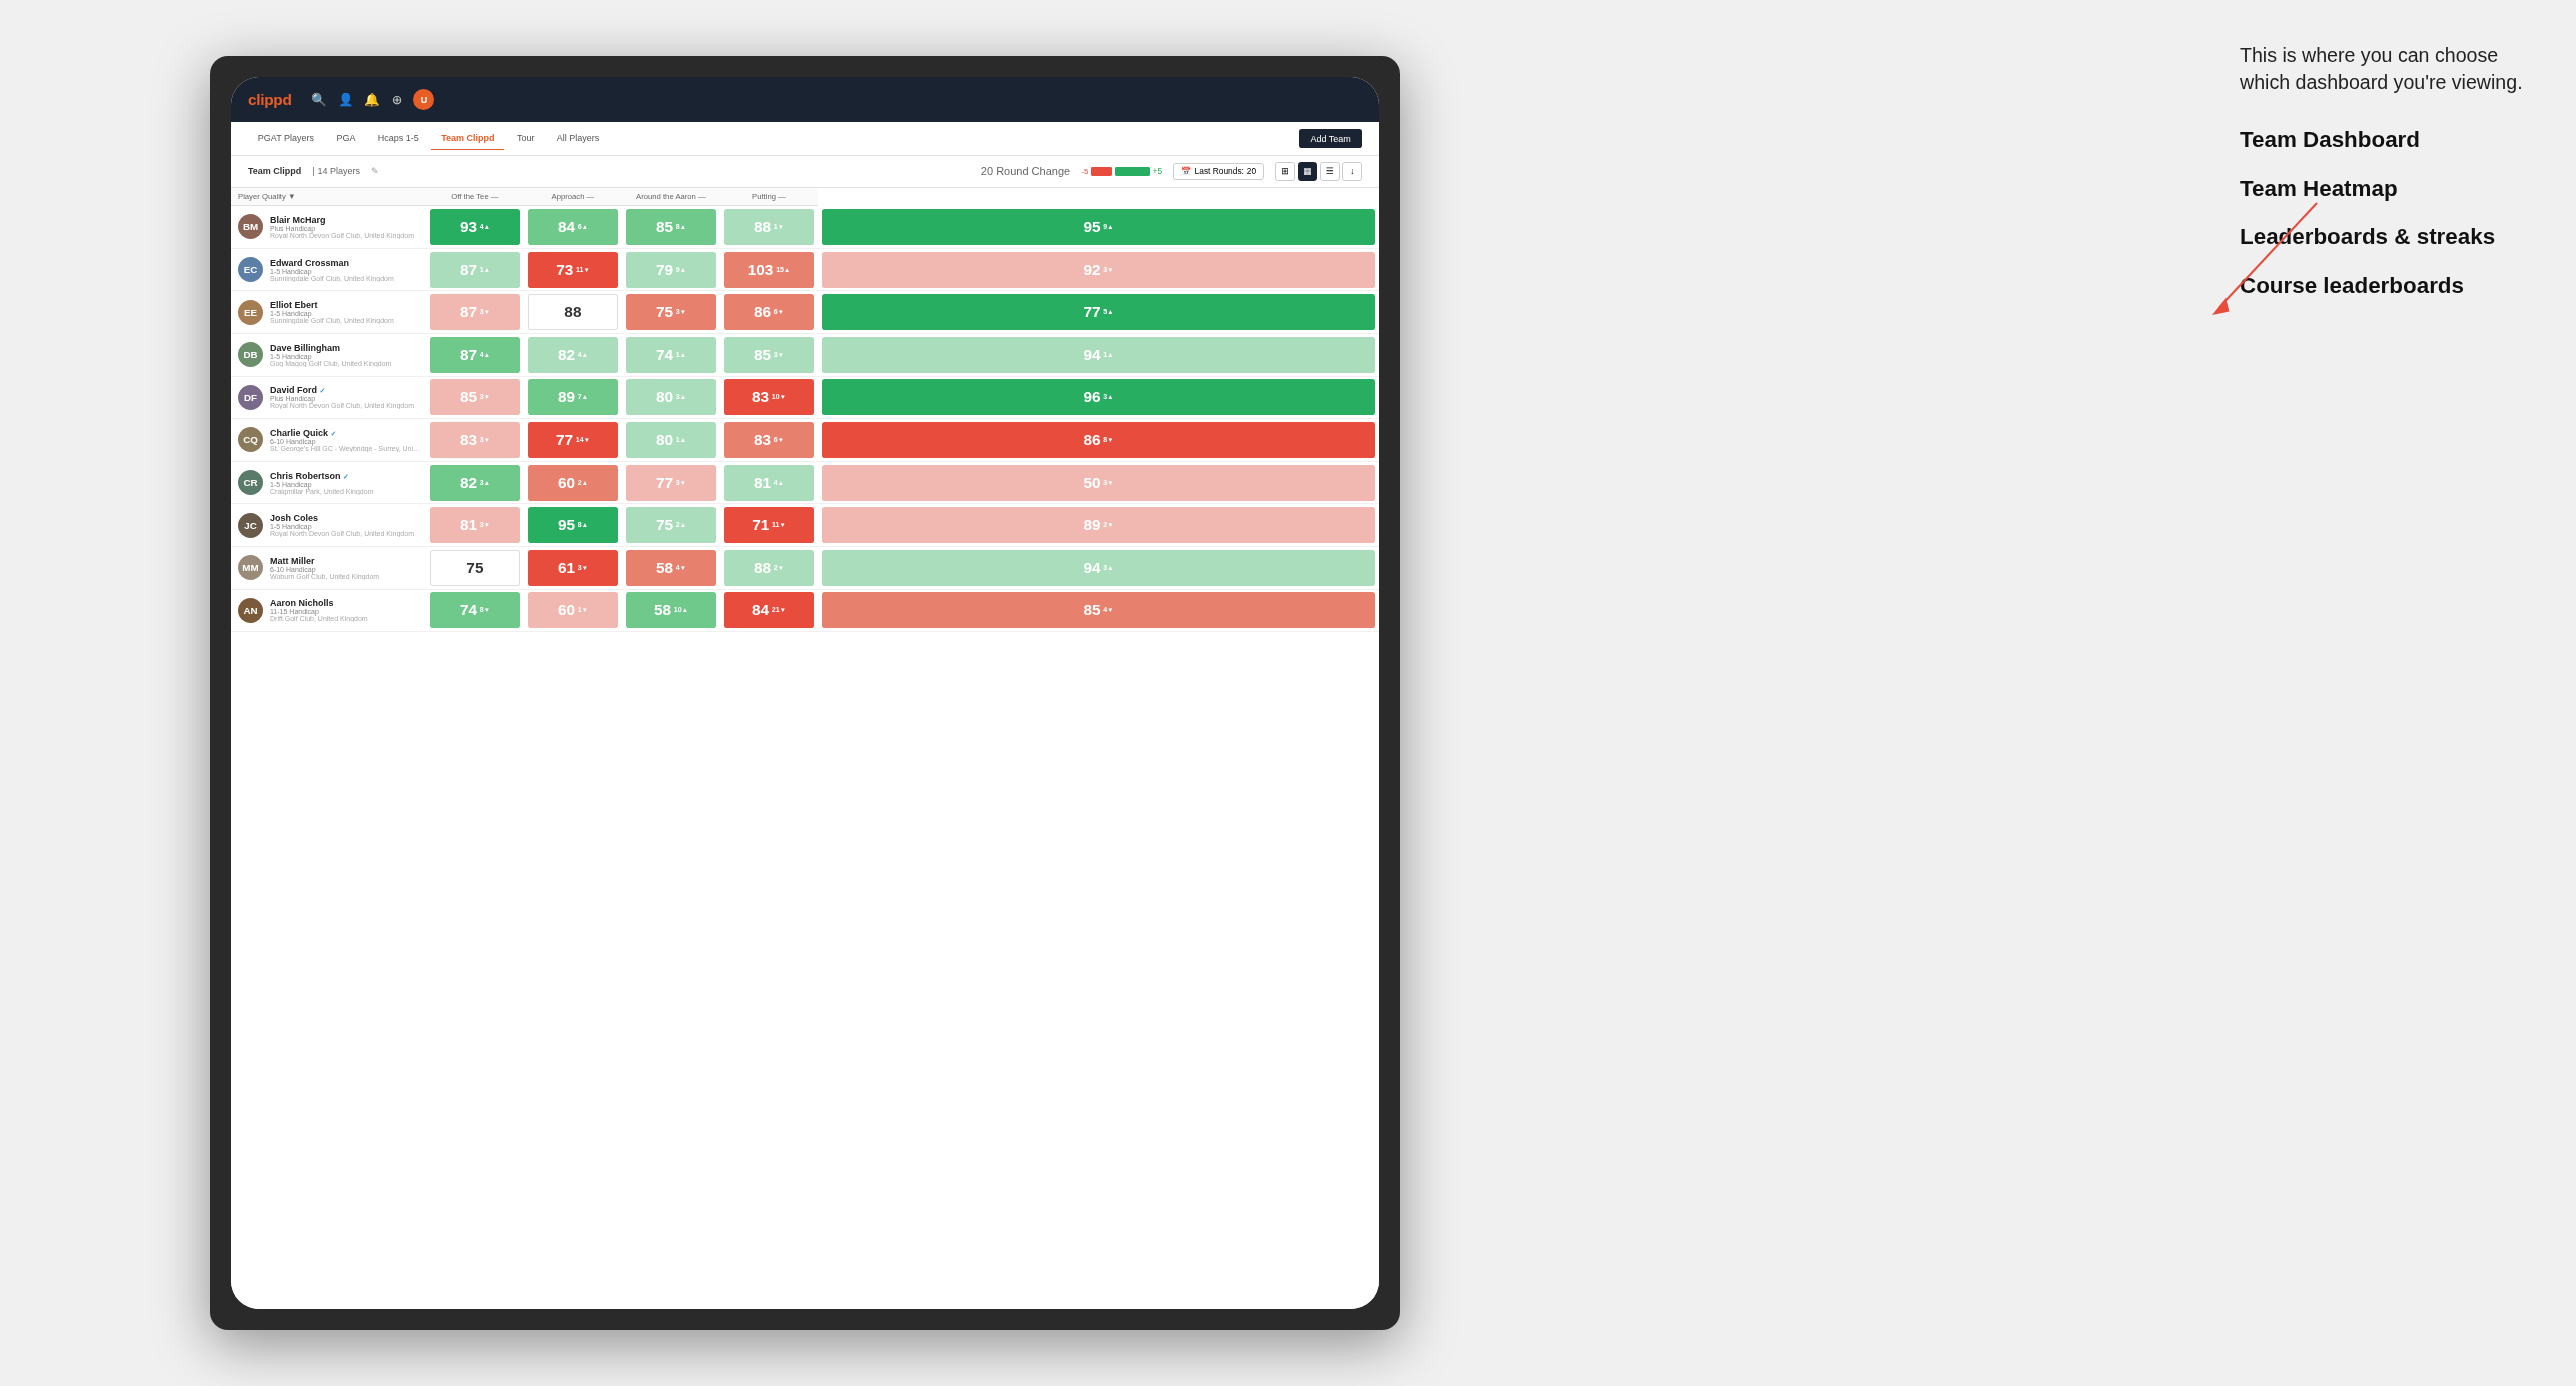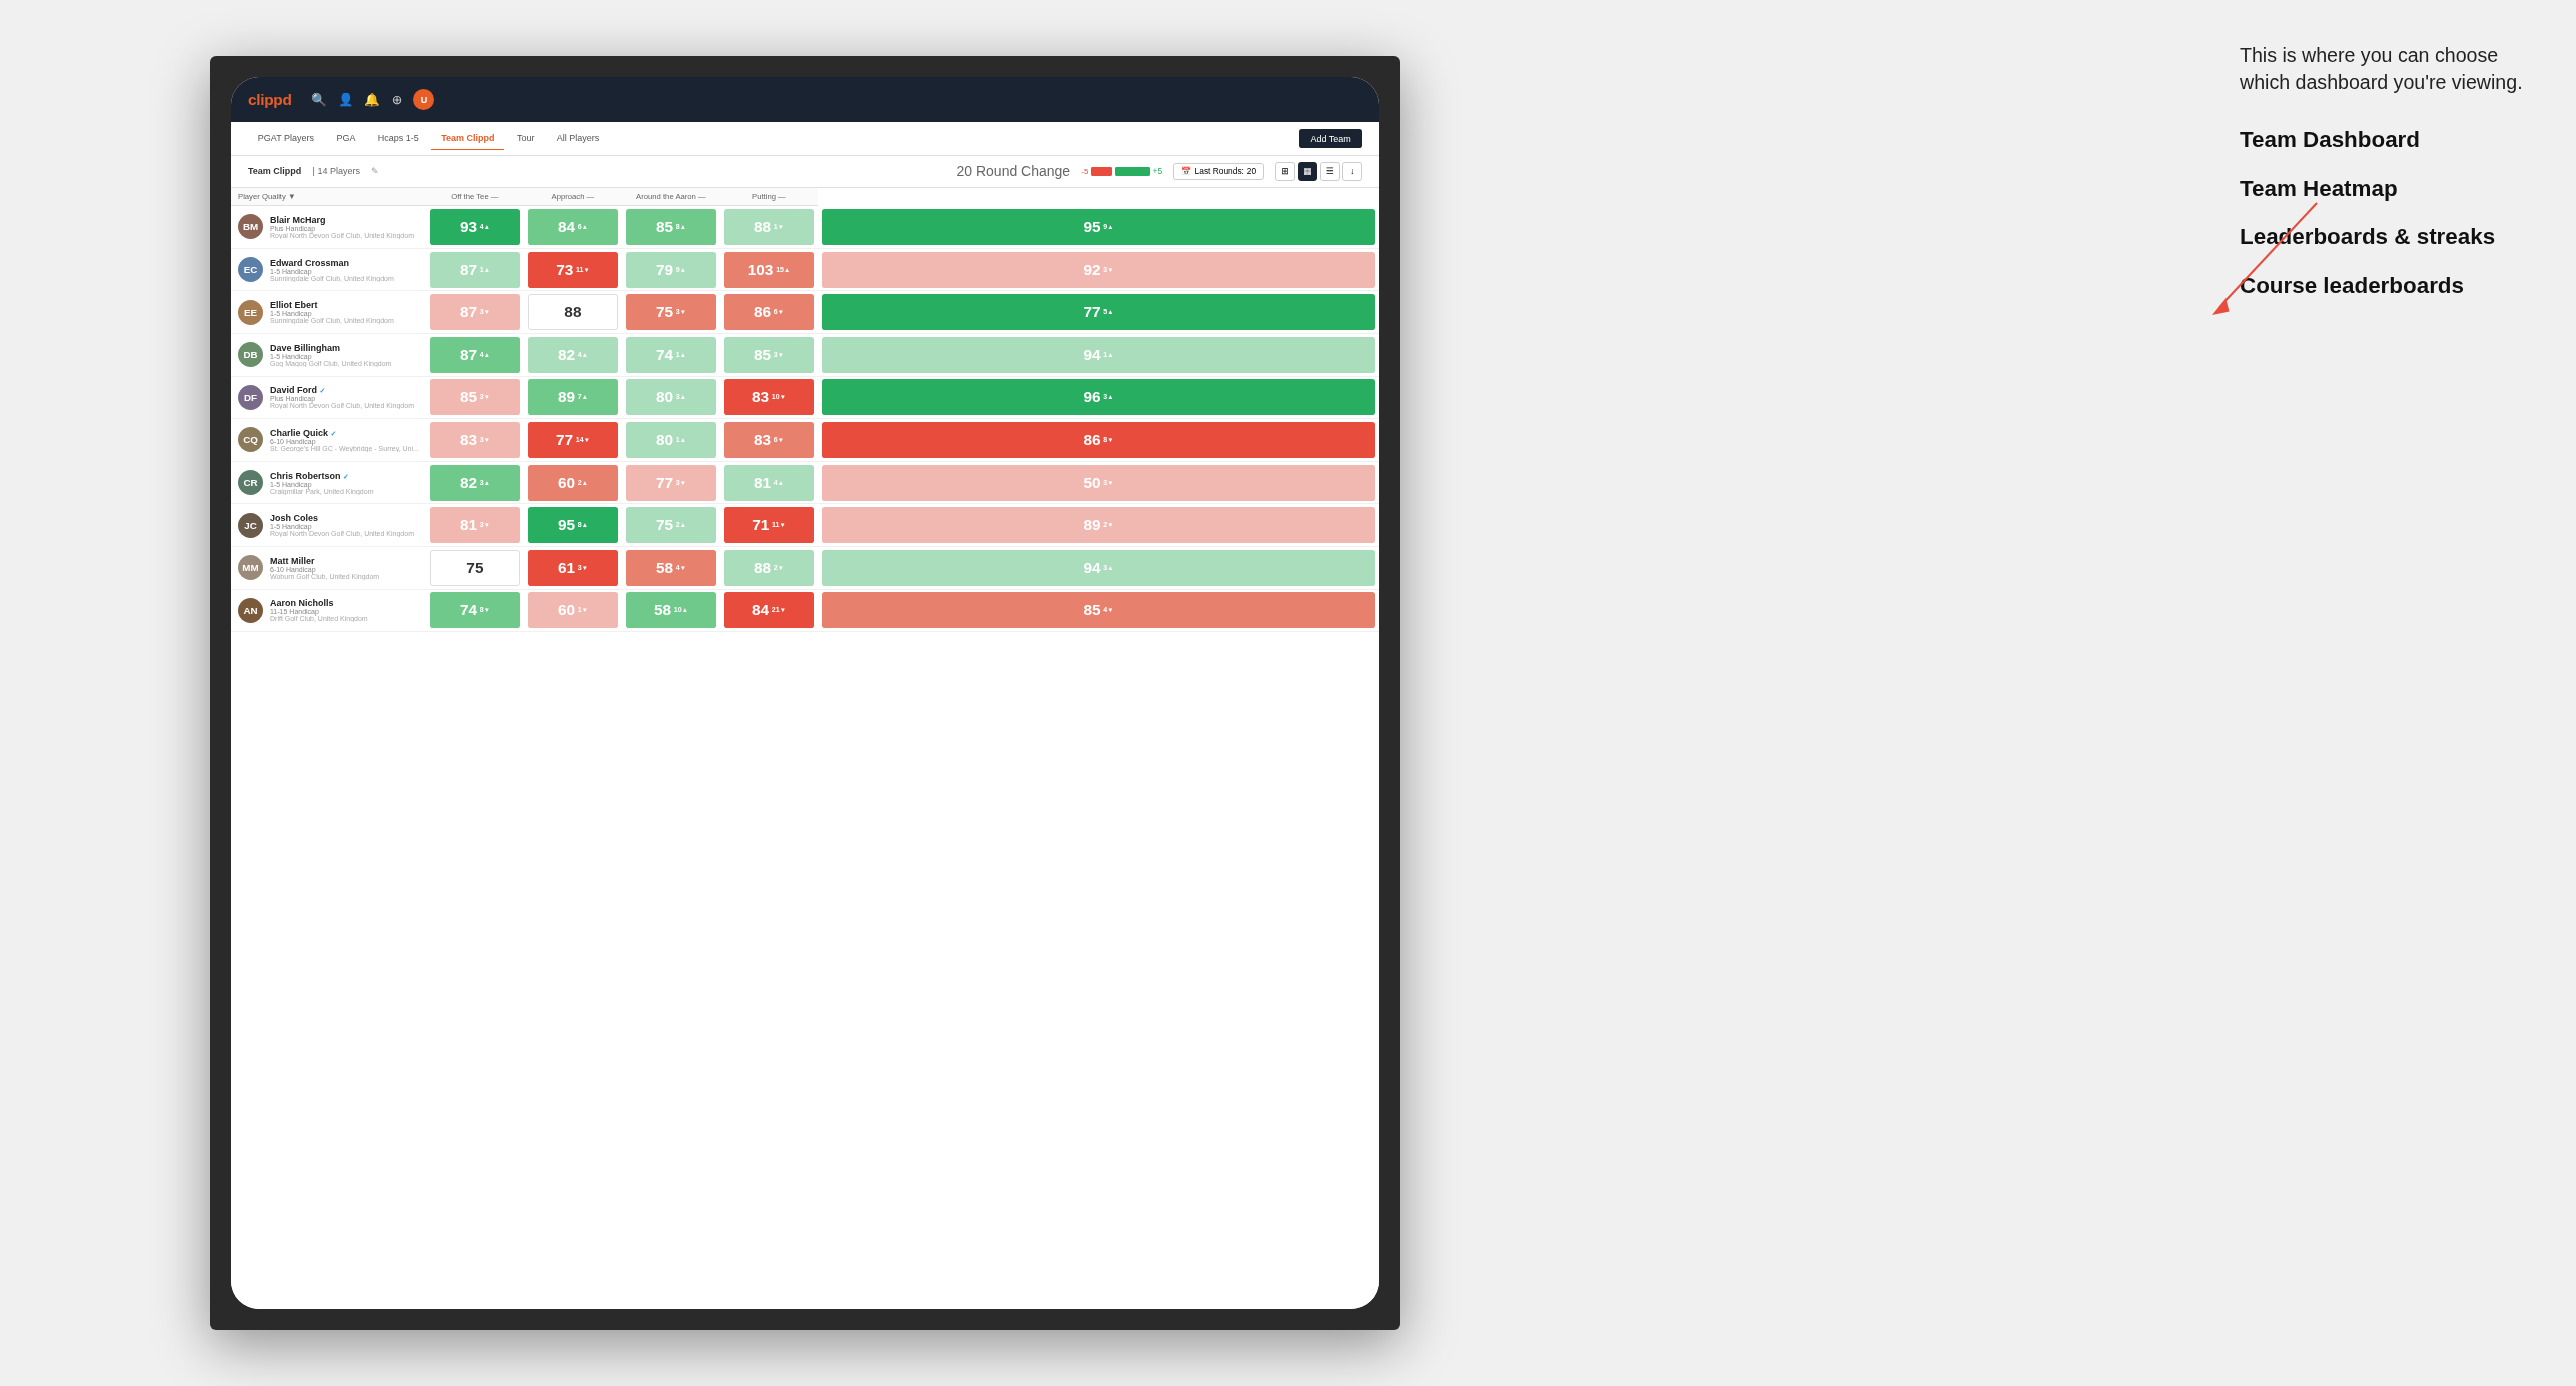--- a/index.html
+++ b/index.html
@@ -44,21 +44,21 @@
     }
 
     
     .tablet-frame {
       position: absolute;
       left: 210px;
       top: 56px;
       width: 1190px;
       height: 1274px;
       background: #2a2a2a;
-      border-radius: 6px;
+      border-radius: 18px;
       box-shadow: 0 14px 56px rgba(0,0,0,0.4);
       padding: 21px;
     }
     .tablet-screen {
       width: 100%;
       height: 100%;
       background: #fff;
       border-radius: 28px;
       overflow: hidden;
       display: flex;
@@ -170,21 +170,21 @@
     }
     .team-count {
       color: #666;
     }
     .edit-icon {
       color: #999;
       cursor: pointer;
     }
     .spacer { flex: 1; }
     .round-change-label {
-      font-size: 14px;
+      font-size: 11px;
       color: #666;
     }
     .round-change-bar {
       display: flex;
       align-items: center;
       gap: 2.8px;
     }
     .bar-red {
       background: #e74c3c;
       width: 21px;

